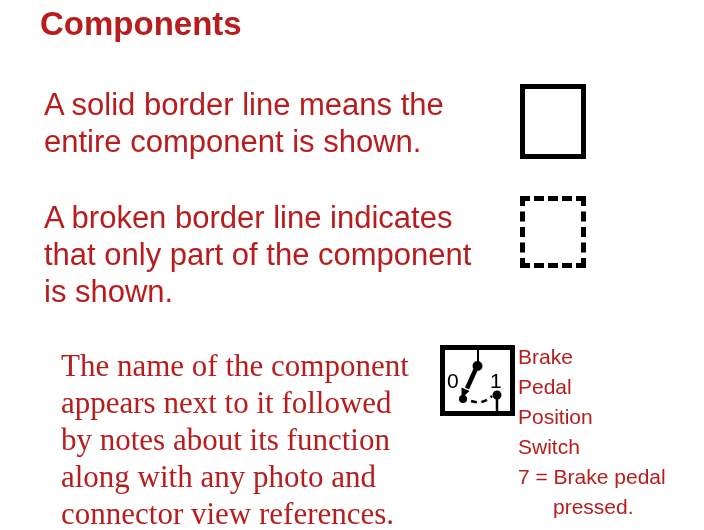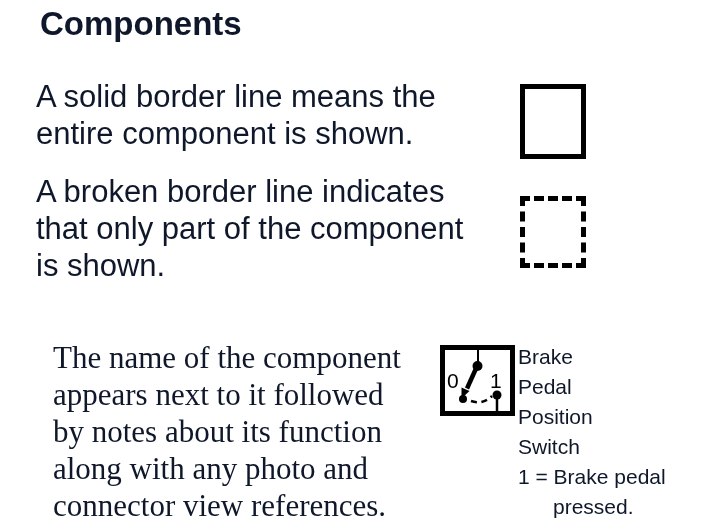--- a/index.html
+++ b/index.html
@@ -1,29 +1,29 @@
 <!DOCTYPE html>
 <html><head>
 <meta charset="utf-8">
 <style>
   html,body{margin:0;padding:0;background:#ffffff;}
   .page{
-    position:relative;width:704px;height:530px;background:#ffffff;color:#0f172a;
+    position:relative;width:704px;height:530px;background:#ffffff;color:#b91c1c;
     font-family:"Liberation Sans","DejaVu Sans",sans-serif;overflow:hidden;
   }
   .title{
     position:absolute;left:40px;top:7px;margin:0;
     font-size:33px;line-height:34px;font-weight:bold;
   }
   .para{
-    position:absolute;margin:0;font-size:31px;line-height:37px;
+    position:absolute;margin:8px;font-size:31px;line-height:37px;
     white-space:pre-wrap;
   }
   .p1{left:36px;top:78px;}
-  .p2{left:36px;top:173px;}
+  .p2{left:36px;top:191px;}
   .p3{left:53px;top:339px;font-family:Liberation Serif, serif;}
   .box{position:absolute;box-sizing:content-box;}
   .solid{left:520px;top:84px;width:56px;height:65px;border:5px solid #000000;}
   .dashed{left:520px;top:196px;width:56px;height:62px;border:5px dashed #000000;}
   .switch-svg{position:absolute;left:440px;top:345px;}
   .switch-svg text{
     font-family:"Liberation Sans","DejaVu Sans",sans-serif;
     font-size:21px;fill:#000000;
   }
   .switch-caption{position:absolute;left:518px;top:342px;width:182px;}
@@ -64,18 +64,18 @@
     <line x1="57" y1="52" x2="57" y2="66" stroke="#000000" stroke-width="2.5"></line>
     <text x="7" y="43">0</text>
     <text x="50" y="43">1</text>
   </svg>
 
   <div class="switch-caption">
     <div class="cap-name">Brake
 Pedal
 Position
 Switch</div>
-    <div class="cap-note">1 = Brake pedal
+    <div class="cap-note">7 = Brake pedal
       pressed.</div>
     <div class="cap-photo">PHOTO 98</div>
   </div>
 
 </div>
 
 </body></html>

